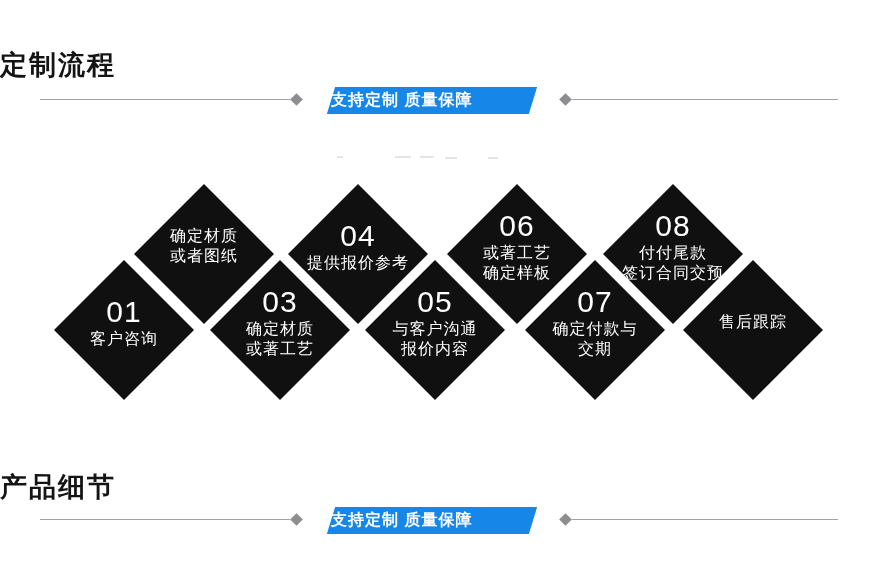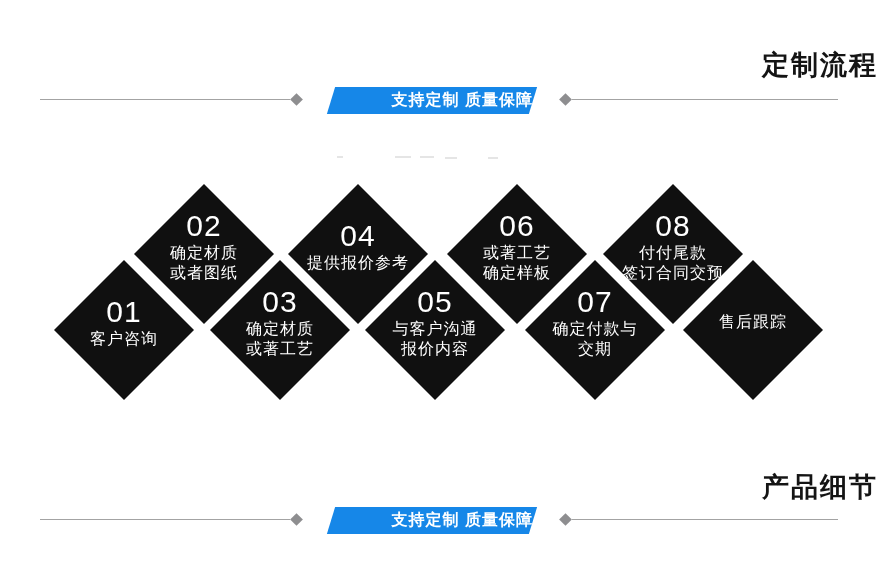--- a/index.html
+++ b/index.html
@@ -11,21 +11,21 @@
     --step-text:#ffffff;
   }
   *{margin:0;padding:0;box-sizing:border-box;}
   html,body{background:#ffffff;}
   body{font-family:"Liberation Sans","DejaVu Sans",sans-serif;}
   .canvas{
     position:relative;width:878px;height:564px;background:#ffffff;overflow:hidden;
   }
   
   .section-title{
-    position:absolute;left:0;width:100%;text-align:right;
+    position:absolute;left:0;width:100%;text-align:left;
     font-size:27px;font-weight:700;color:var(--title-color);
     letter-spacing:2px;line-height:32px;
   }
   .title-top{top:49px;}
   .title-bottom{top:471px;}
   .rule{
     position:absolute;height:1px;background:var(--line-gray);
   }
   .rule-left{left:40px;width:250px;}
   .rule-right{left:572px;width:266px;}
@@ -34,21 +34,21 @@
   .rule-marker{
     position:absolute;width:9px;height:9px;background:var(--marker-gray);
     transform:rotate(45deg);
   }
   .marker-left{left:292px;}
   .marker-right{left:561px;}
   .marker-row-top{top:95px;}
   .marker-row-bottom{top:515px;}
   .banner{
     position:absolute;left:331px;width:202px;height:27px;
-    display:flex;align-items:center;justify-content:flex-end;
+    display:flex;align-items:center;justify-content:flex-start;
   }
   .banner-top{top:87px;}
   .banner-bottom{top:507px;}
   .banner-bg{
     position:absolute;inset:0;background:var(--accent-blue);
     transform:skewX(-17deg);
   }
   .banner-text{
     position:relative;color:#ffffff;font-size:16px;font-weight:700;
     letter-spacing:1px;white-space:nowrap;
@@ -110,21 +110,20 @@
     <div class="rhomb"></div>
     <div class="step-content">
       <div class="step-number">01</div>
       <div class="step-line">客户咨询</div>
     </div>
   </div>
 
   <div class="step d2">
     <div class="rhomb"></div>
     <div class="step-content">
-      <div class="step-number">02</div>
       <div class="step-line">确定材质</div>
       <div class="step-line">或者图纸</div>
     </div>
   </div>
 
   <div class="step d3">
     <div class="rhomb"></div>
     <div class="step-content">
       <div class="step-number">03</div>
       <div class="step-line">确定材质</div>

